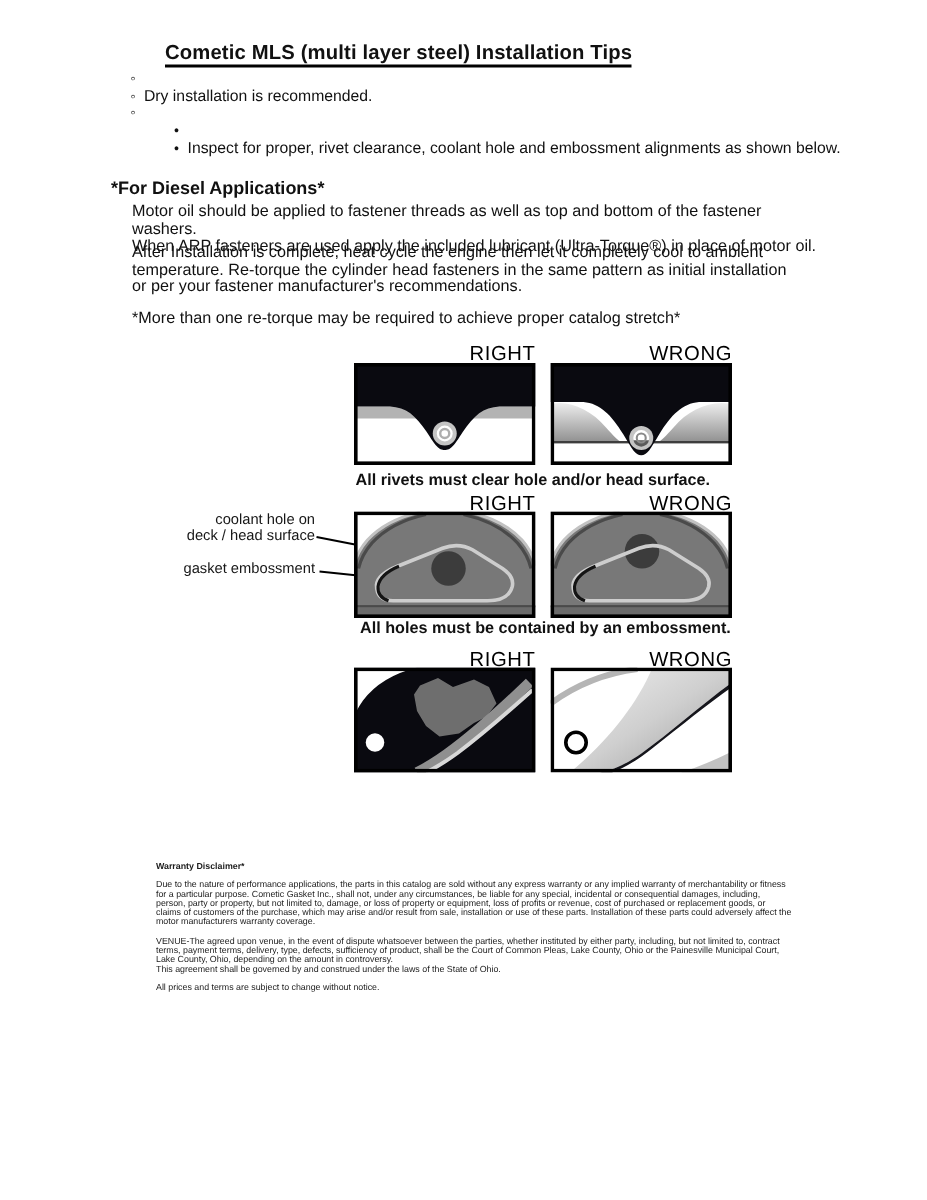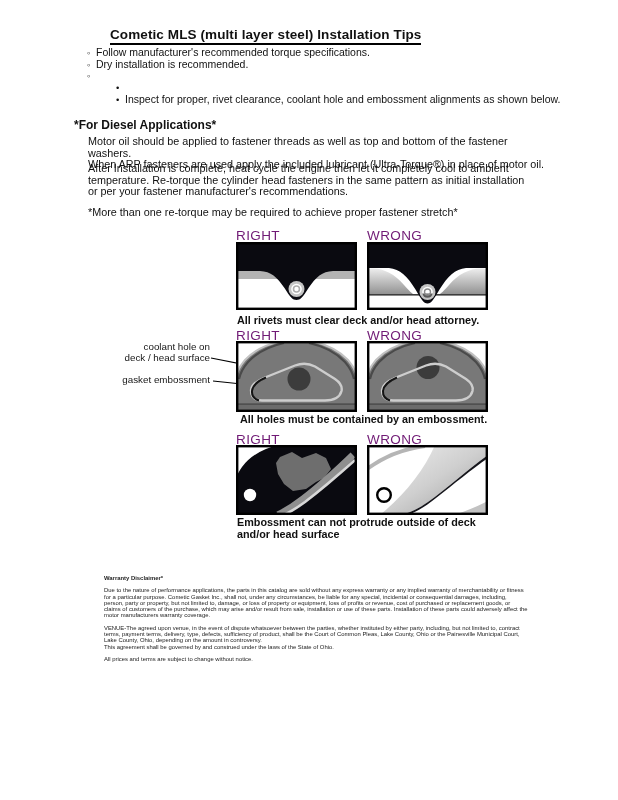--- a/index.html
+++ b/index.html
@@ -7,21 +7,21 @@
         font-family:"Liberation Sans","DejaVu Sans",sans-serif;color:#111;text-decoration:underline;}
   .title{position:absolute;left:110px;top:27px;font-size:13.5px;font-weight:bold;
          letter-spacing:.1px;border-bottom:2px solid #000;padding-bottom:1px;display:inline-block;}
   .bullets{position:absolute;left:87px;top:47px;font-size:10.5px;line-height:11.7px;}
   .b-row{display:flex;align-items:baseline;}
   .b-row .mk{width:9px;flex:0 0 9px;font-size:9.5px;}
   .b-row.sub{margin-left:29px;}
   .diesel-h{position:absolute;left:74px;top:118px;font-size:12px;font-weight:bold;}
   .para{position:absolute;left:88px;font-size:10.8px;line-height:11.6px;white-space:pre-line;width:460px;}
   #p1{top:136px;} #p2{top:163px;} #p3{top:207px;}
-  .dlabel{position:absolute;width:121px;text-align:left;font-size:13.5px;letter-spacing:.4px;color:#701a75;}
+  .dlabel{position:absolute;width:121px;text-align:right;font-size:13.5px;letter-spacing:.4px;color:#000000;}
   .panel{position:absolute;width:121px;}
   .panel svg{display:block;}
   .caption{position:absolute;font-size:10.8px;font-weight:bold;line-height:11.5px;white-space:pre-line;color:#111;}
   .ann{position:absolute;font-size:9.8px;line-height:10.6px;text-align:right;white-space:pre-line;color:#161616;}
   #ann1{left:96px;top:342px;width:114px;}
   #ann2{left:96px;top:375px;width:114px;}
   .leader{position:absolute;left:205px;top:350px;}
   .legal{position:absolute;left:104px;top:575px;width:424px;font-size:5.9px;line-height:6.3px;color:#1c1c1c;}
   .legal p{margin:0 0 6px 0;white-space:pre-line;}
   .legal .lh{font-weight:bold;}
@@ -30,21 +30,20 @@
 </head>
 <body>
 
 <div class="page">
 
   <div class="title">Cometic MLS (multi layer steel) Installation Tips</div>
 
   <div class="bullets">
     <div class="b-row">
       <span class="mk">◦</span>
-      <span>Follow manufacturer's recommended torque specifications.</span>
     </div>
     <div class="b-row">
       <span class="mk">◦</span>
       <span>Dry installation is recommended.</span>
     </div>
     <div class="b-row">
       <span class="mk">◦</span>
     </div>
     <div class="b-row sub">
       <span class="mk">•</span>
@@ -54,21 +53,21 @@
       <span>Inspect for proper, rivet clearance, coolant hole and embossment alignments as shown below.</span>
     </div>
   </div>
 
   <div class="diesel-h">*For Diesel Applications*</div>
   <div class="para" id="p2">After Installation is complete, heat cycle the engine then let it completely cool to ambient
 temperature. Re-torque the cylinder head fasteners in the same pattern as initial installation
 or per your fastener manufacturer's recommendations.</div>
   <div class="para" id="p1">Motor oil should be applied to fastener threads as well as top and bottom of the fastener washers.
 When ARP fasteners are used apply the included lubricant (Ultra-Torque®) in place of motor oil.</div>
-  <div class="para" id="p3">*More than one re-torque may be required to achieve proper fastener stretch*</div>
+  <div class="para" id="p3">*More than one re-torque may be required to achieve proper catalog stretch*</div>
 
   <div class="dlabel" style="left:236px;top:228px;">RIGHT</div>
   <div class="dlabel" style="left:367px;top:228px;">WRONG</div>
 
   <div class="panel" style="left:236px;top:242px;">
     <svg width="121" height="68" viewBox="0 0 121 68">
       <rect width="121" height="68" fill="#fff"></rect>
       <rect x="2" y="29" width="117" height="8" fill="#b3b3b3"></rect>
       <path d="M0,0 H121 V29 H97 C86,29.5 80,35 72.5,46 C66.5,55.5 64.5,58 60.5,58 C56.5,58 54.5,55.5 48.5,46 C41,35 35,29.5 24,29 H0 Z" fill="#0a0a10"></path>
       <circle cx="60.5" cy="47" r="8" fill="#c4c4c4"></circle>
@@ -90,21 +89,21 @@
       <path d="M119,27 C106,25 92,31 82,43 C77,48.5 74,52 71,53 L119,53 Z" fill="url(#gA)"></path>
       <rect x="2" y="52" width="117" height="1.6" fill="#3d3d3d"></rect>
       <path d="M0,0 H121 V26 H99 C88,27 80.5,34.5 72.5,47.5 C66.5,57.5 64.5,61.5 60.5,61.5 C56.5,61.5 54.5,57.5 48.5,47.5 C40.5,34.5 33,27 22,26 H0 Z" fill="#0a0a10"></path>
       <circle cx="60.5" cy="50" r="8" fill="#c4c4c4"></circle>
       <circle cx="60.5" cy="50" r="5.3" fill="#ffffff"></circle>
       <path d="M55.3,51.5 A5.3,5.3 0 0 0 65.7,51.5 Z" fill="#5a5a5a"></path>
       <circle cx="60.5" cy="50" r="3" fill="none" stroke="#8a8a8a" stroke-width="1.4"></circle>
       <rect x="1.2" y="1.2" width="118.6" height="65.6" fill="none" stroke="#000" stroke-width="2.4"></rect>
     </svg>
   </div>
-  <div class="caption" style="left:237px;top:315px;">All rivets must clear deck and/or head attorney.</div>
+  <div class="caption" style="left:237px;top:315px;">All rivets must clear hole and/or head surface.</div>
 
   <div class="dlabel" style="left:236px;top:328px;">RIGHT</div>
   <div class="dlabel" style="left:367px;top:328px;">WRONG</div>
 
   <div class="ann" id="ann1">coolant hole on
 deck / head surface</div>
   <div class="ann" id="ann2">gasket embossment</div>
   <svg class="leader" width="100" height="42">
     <line x1="6" y1="8" x2="88" y2="24" stroke="#000" stroke-width="1.2"></line>
     <line x1="8" y1="31" x2="56" y2="36" stroke="#000" stroke-width="1.2"></line>
@@ -171,22 +170,20 @@
       </defs>
       <rect width="121" height="70" fill="#fff"></rect>
       <path d="M0,24 Q26,5 58,1" fill="none" stroke="#b5b5b5" stroke-width="4"></path>
       <path d="M68,0 H121 V10 C99,26 79,44 61,57 C51,64 43,68 33,70 H13 C37,50 57,26 68,0 Z" fill="url(#gB)"></path>
       <path d="M121,10 C99,26 79,44 61,57 C51,64 43,68 33,70 L41,70 C51,66 59,61 69,53 C87,39 105,24 121,13 Z" fill="#16161c"></path>
       <path d="M121,56 Q103,65 87,70 L121,70 Z" fill="#c2c2c2"></path>
       <circle cx="17" cy="50" r="6.8" fill="#fff" stroke="#000" stroke-width="2.4"></circle>
       <rect x="1.2" y="1.2" width="118.6" height="67.6" fill="none" stroke="#000" stroke-width="2.4"></rect>
     </svg>
   </div>
-  <div class="caption" style="left:237px;top:517px;">Embossment can not protrude outside of deck
-and/or head surface</div>
 
   <div class="legal">
     <p class="lh">Warranty Disclaimer*</p>
     <p>Due to the nature of performance applications, the parts in this catalog are sold without any express warranty or any implied warranty of merchantability or fitness for a particular purpose.  Cometic Gasket Inc., shall not, under any circumstances, be liable for any special, incidental or consequential damages, including, person, party or property, but not limited to, damage, or loss of property or equipment, loss of profits or revenue, cost of purchased or replacement goods, or claims of customers of the purchase, which may arise and/or result from sale, installation or use of these parts.  Installation of these parts could adversely affect the motor manufacturers warranty coverage.</p>
     <p>VENUE-The agreed upon venue, in the event of dispute whatsoever between the parties, whether instituted by either party, including, but not limited to, contract terms, payment terms, delivery, type, defects, sufficiency of product, shall be the Court of Common Pleas, Lake County, Ohio or the Painesville Municipal Court, Lake County, Ohio, depending on the amount in controversy.
 This agreement shall be governed by and construed under the laws of the State of Ohio.</p>
     <p>All prices and terms are subject to change without notice.</p>
     <p>Terms COD- Secured with a completed dealer/jobber application on File, COD-Company check with a current credit card number on file.  Open accounts may be established by well rated firms.  A credit application is available upon request.  Open accounts are due payable Net 30 days from date of invoice.  No statement will be sent.  If an account becomes 60 or more days past due, it is subject to being placed on credit hold.  No orders will be shipped or new orders accepted until past due balance is paid.  If an account becomes 90 or more days past due, it is subject to being placed for collections.  All costs of collection are the responsibility of the customer, including attorney fees, court costs, and other expenses of litigation.</p>
     <p>Returns- Authorized (RGA) must be obtained in advance on all returns.  A packing slip or invoice number must accompany the merchandise.  No returns after 30 days from invoice date.  All returns are subject to a 25% restocking charge.  All custom designed and custom manufactured gaskets are non-returnable.</p>
     <p>Only catalog parts are returnable.

